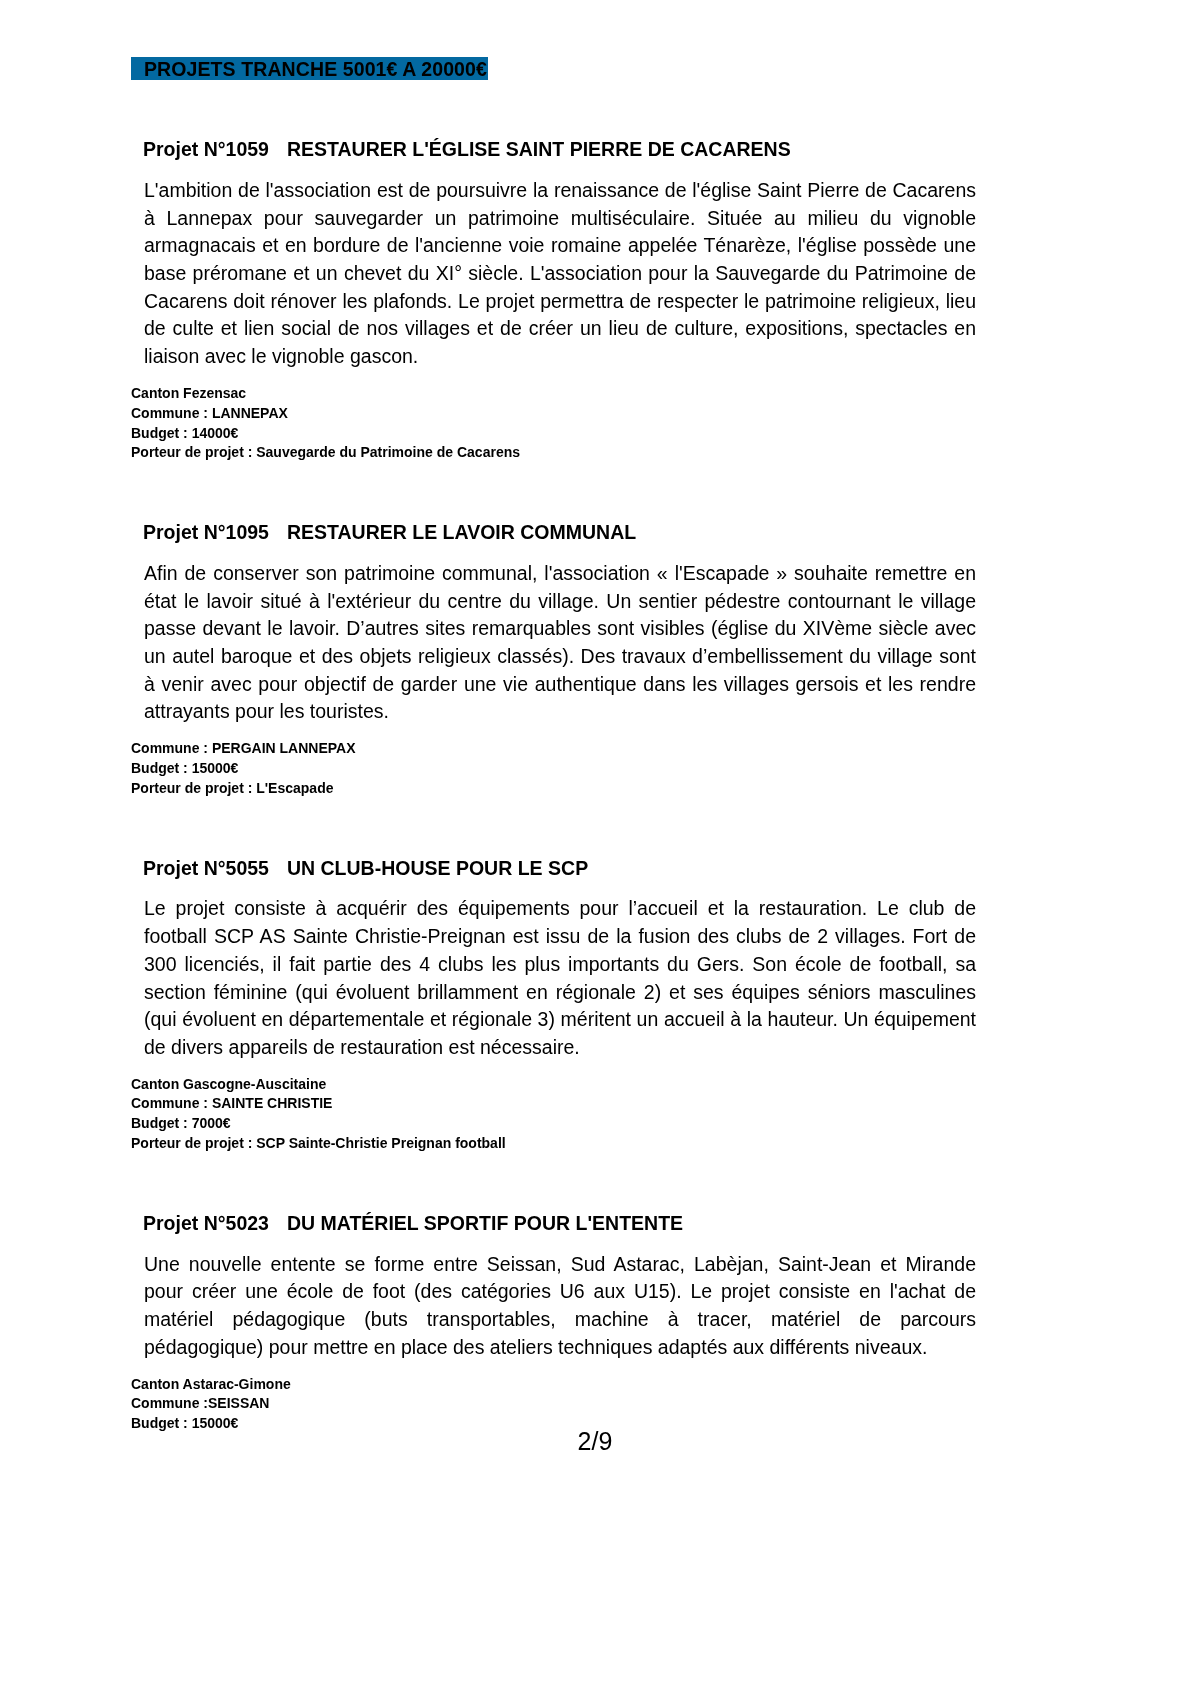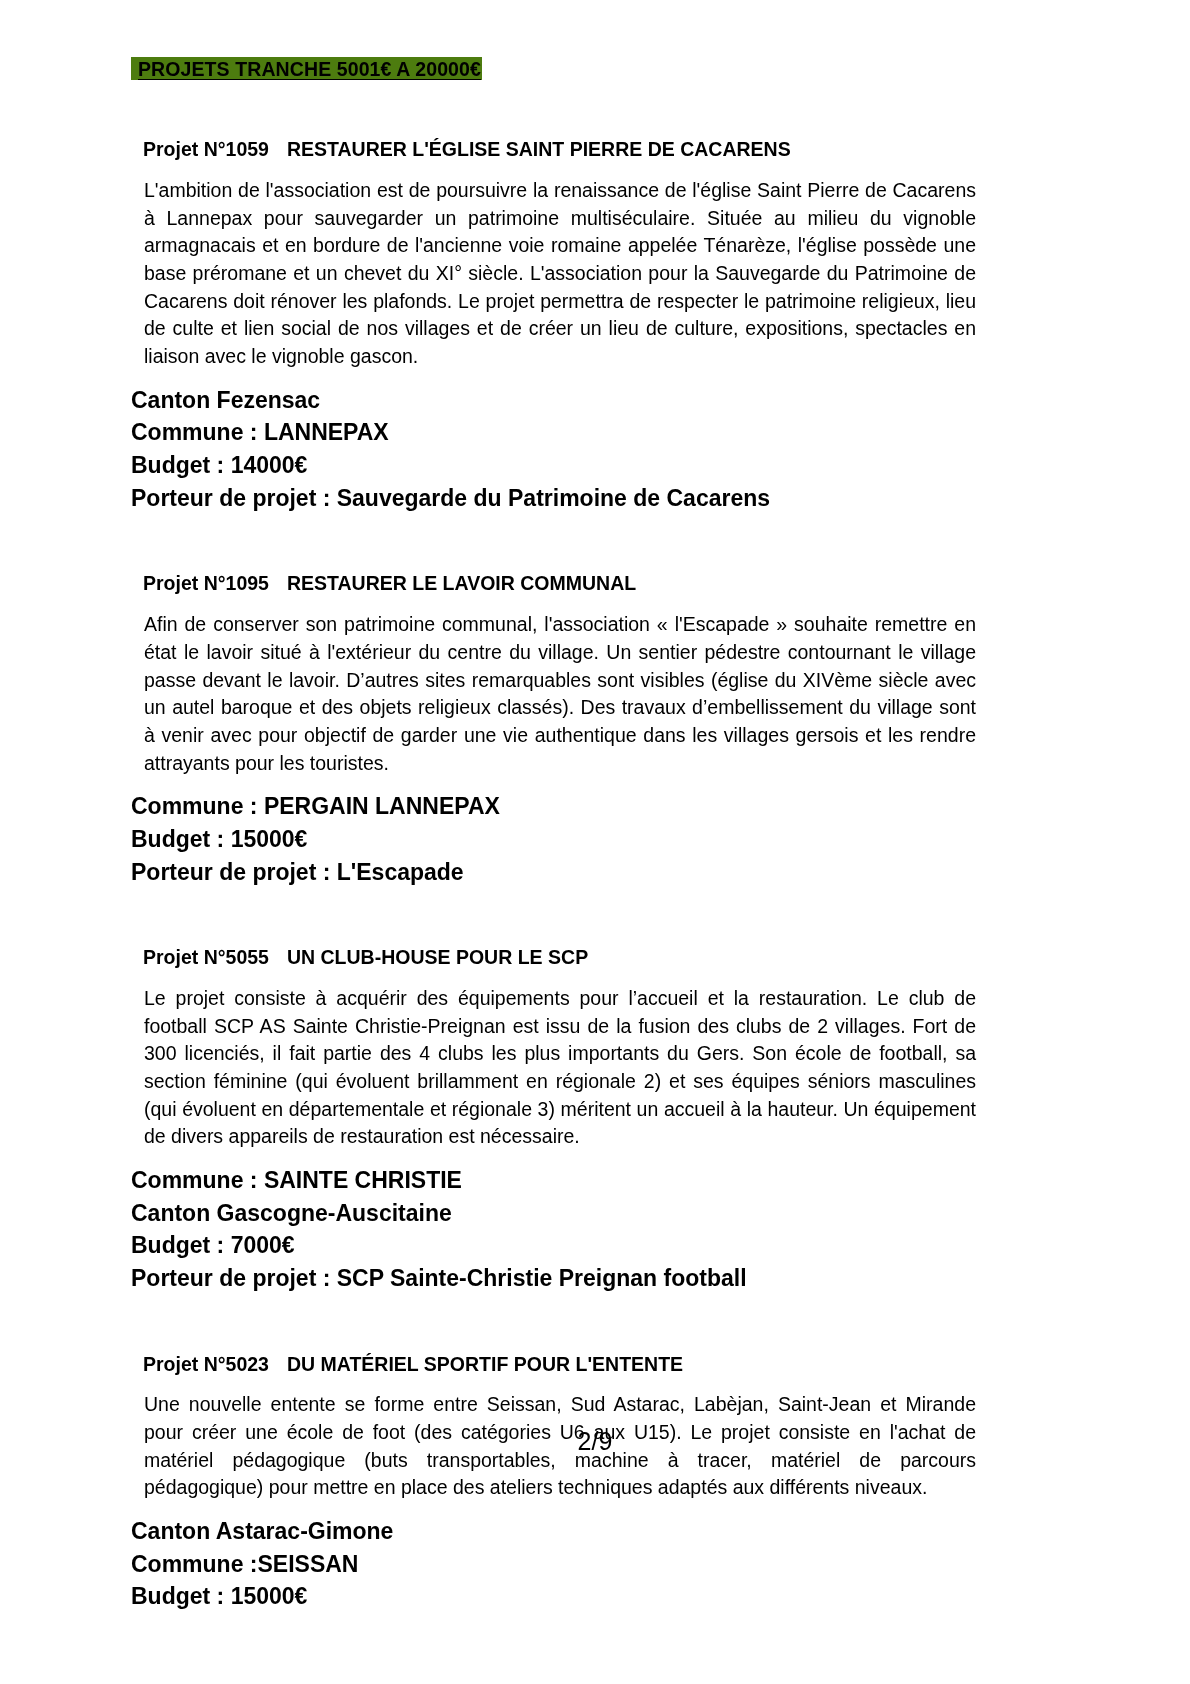--- a/index.html
+++ b/index.html
@@ -30,24 +30,23 @@
   }
   .doc-title {
     font-size: 19.5px;
     font-weight: bold;
     letter-spacing: 0.1px;
     line-height: 1.35;
     margin: 0 0 0 0;
     display: inline-block;
   }
   .doc-title .hl {
-    background: #4d7c0f;
-    text-decoration: underline;
+    background: #0369a1;
     text-underline-offset: 2.5px;
-    padding: 1px 1px 0 7px;
+    padding: 1px 1px 0 13px;
   }
   .project {
     margin-top: 0;
   }
   .project-gap {
     height: 44px;
   }
   .first-gap {
     height: 42px;
   }
@@ -67,21 +66,21 @@
   }
   .project-body {
     font-size: 19.5px;
     line-height: 1.42;
     margin: 13px;
     text-align: justify;
     text-justify: inter-word;
     hyphens: none;
   }
   .meta-line {
-    font-size: 23px;
+    font-size: 14px;
     font-weight: bold;
     line-height: 1.42;
     margin: 0;
     white-space: pre-wrap;
   }
   .footer {
     position: absolute;
     left: 0;
     top: 1425px;
     width: 1190px;
@@ -121,22 +120,22 @@
       <p class="meta-line">Budget : 15000€</p>
       <p class="meta-line">Porteur de projet : L'Escapade</p>
     </div>
 
     <div class="project-gap"></div>
 
     
     <div class="project">
       <p class="project-heading"><span class="num">Projet N°5055</span><span class="sep"></span><span>UN CLUB-HOUSE POUR LE SCP</span></p>
       <p class="project-body">Le projet consiste à acquérir des équipements pour l’accueil et la restauration. Le club de football SCP AS Sainte Christie-Preignan est issu de la fusion des clubs de 2 villages. Fort de 300 licenciés, il fait partie des 4 clubs les plus importants du Gers. Son école de football, sa section féminine (qui évoluent brillamment en régionale 2) et ses équipes séniors masculines (qui évoluent en départementale et régionale 3) méritent un accueil à la hauteur. Un équipement de divers appareils de restauration est nécessaire.</p>
+      <p class="meta-line">Canton Gascogne-Auscitaine</p>
       <p class="meta-line">Commune : SAINTE CHRISTIE</p>
-      <p class="meta-line">Canton Gascogne-Auscitaine</p>
       <p class="meta-line">Budget : 7000€</p>
       <p class="meta-line">Porteur de projet : SCP Sainte-Christie Preignan football</p>
     </div>
 
     <div class="project-gap"></div>
 
     
     <div class="project">
       <p class="project-heading"><span class="num">Projet N°5023</span><span class="sep"></span><span>DU MATÉRIEL SPORTIF POUR L'ENTENTE</span></p>
       <p class="project-body">Une nouvelle entente se forme entre Seissan, Sud Astarac, Labèjan, Saint-Jean et Mirande pour créer une école de foot (des catégories U6 aux U15). Le projet consiste en l'achat de matériel pédagogique (buts transportables, machine à tracer, matériel de parcours pédagogique) pour mettre en place des ateliers techniques adaptés aux différents niveaux.</p>

